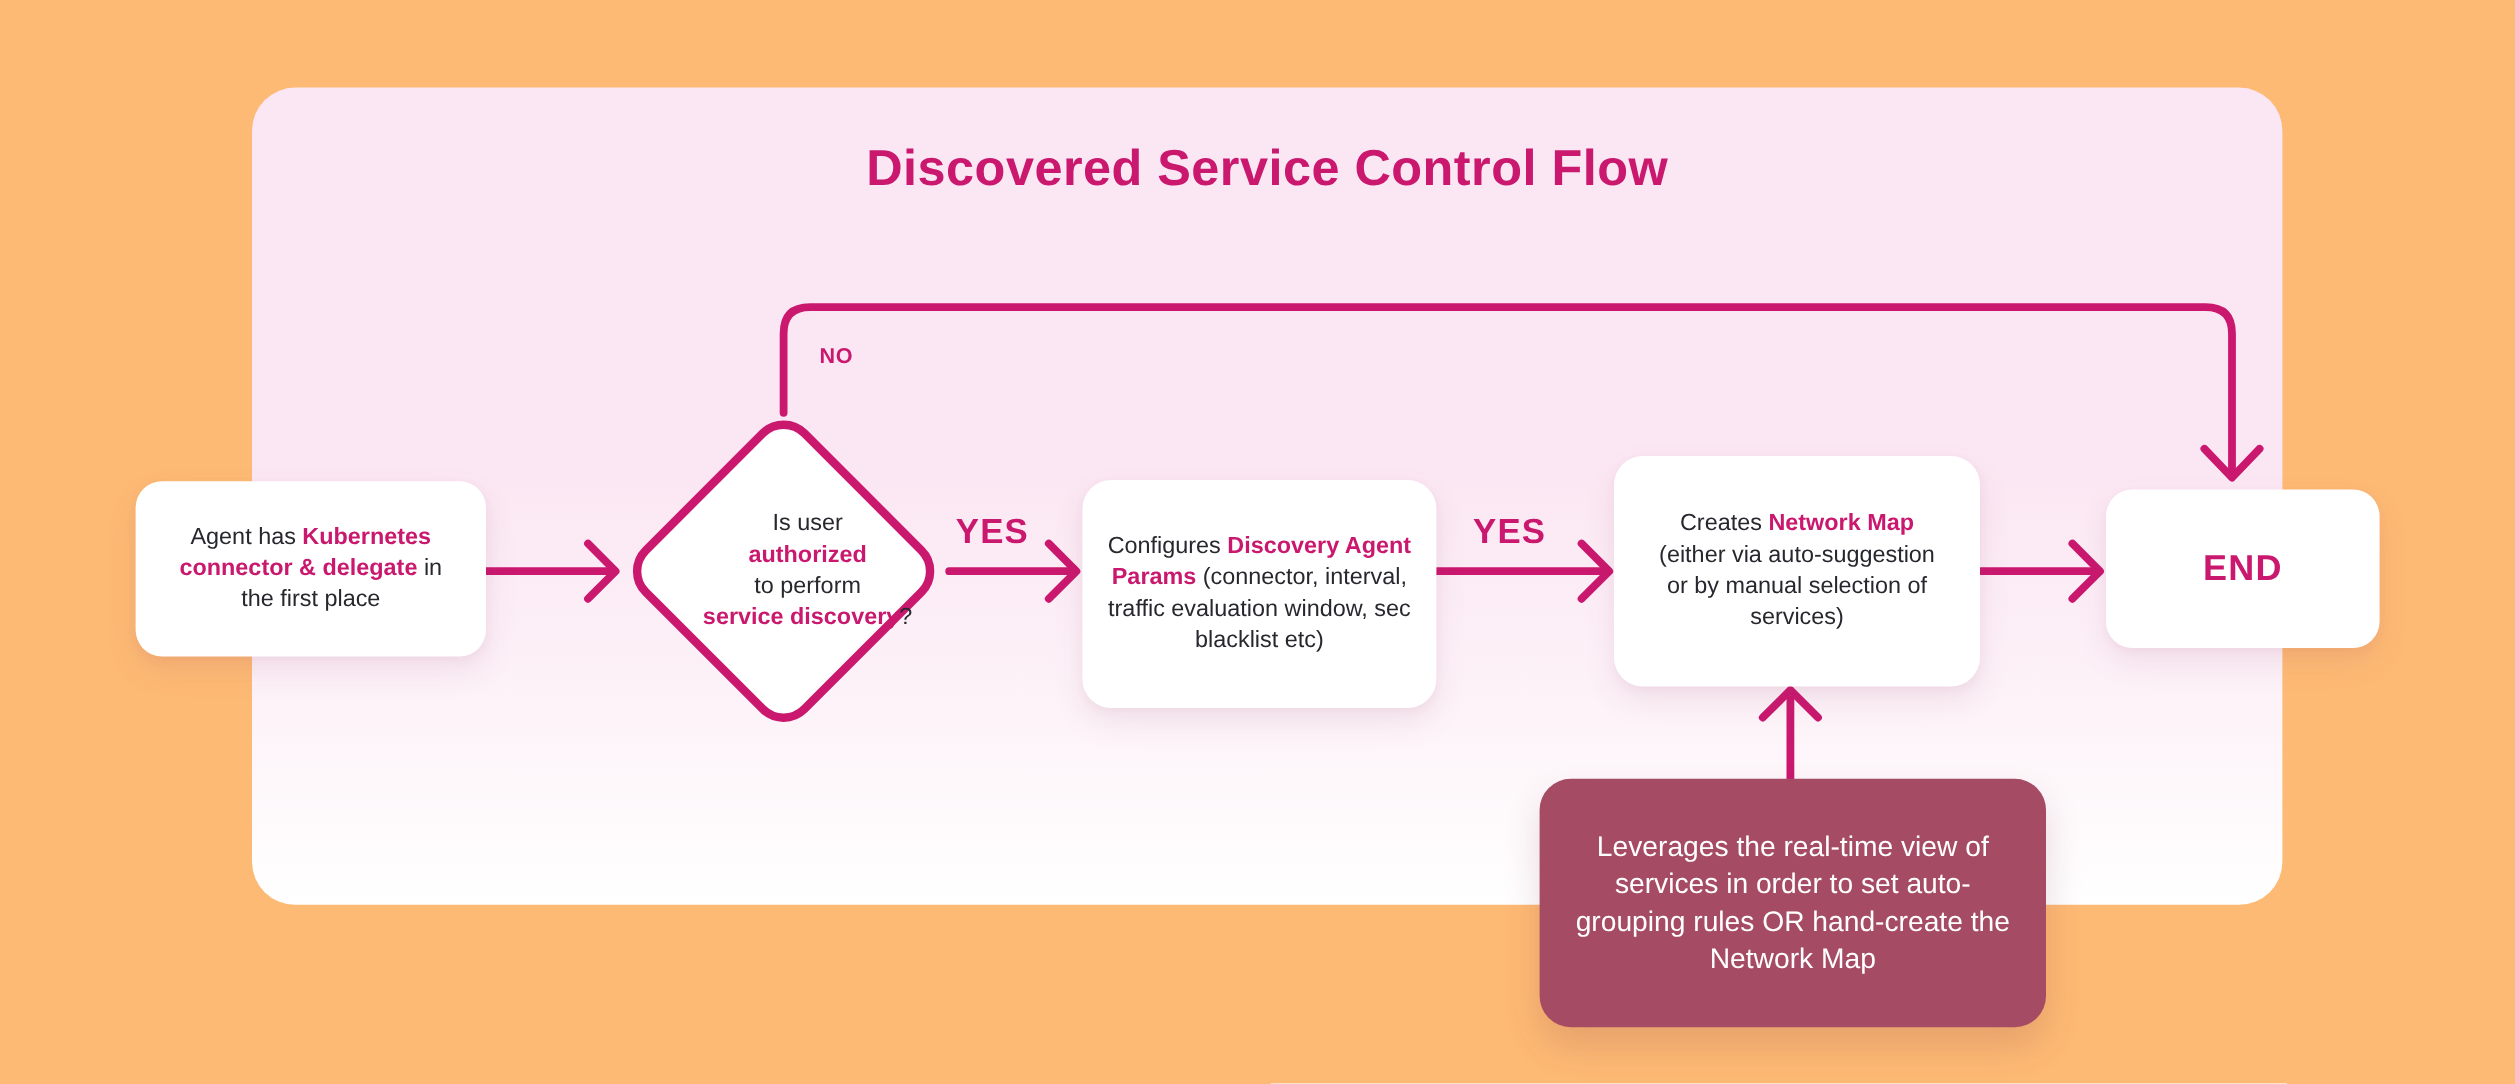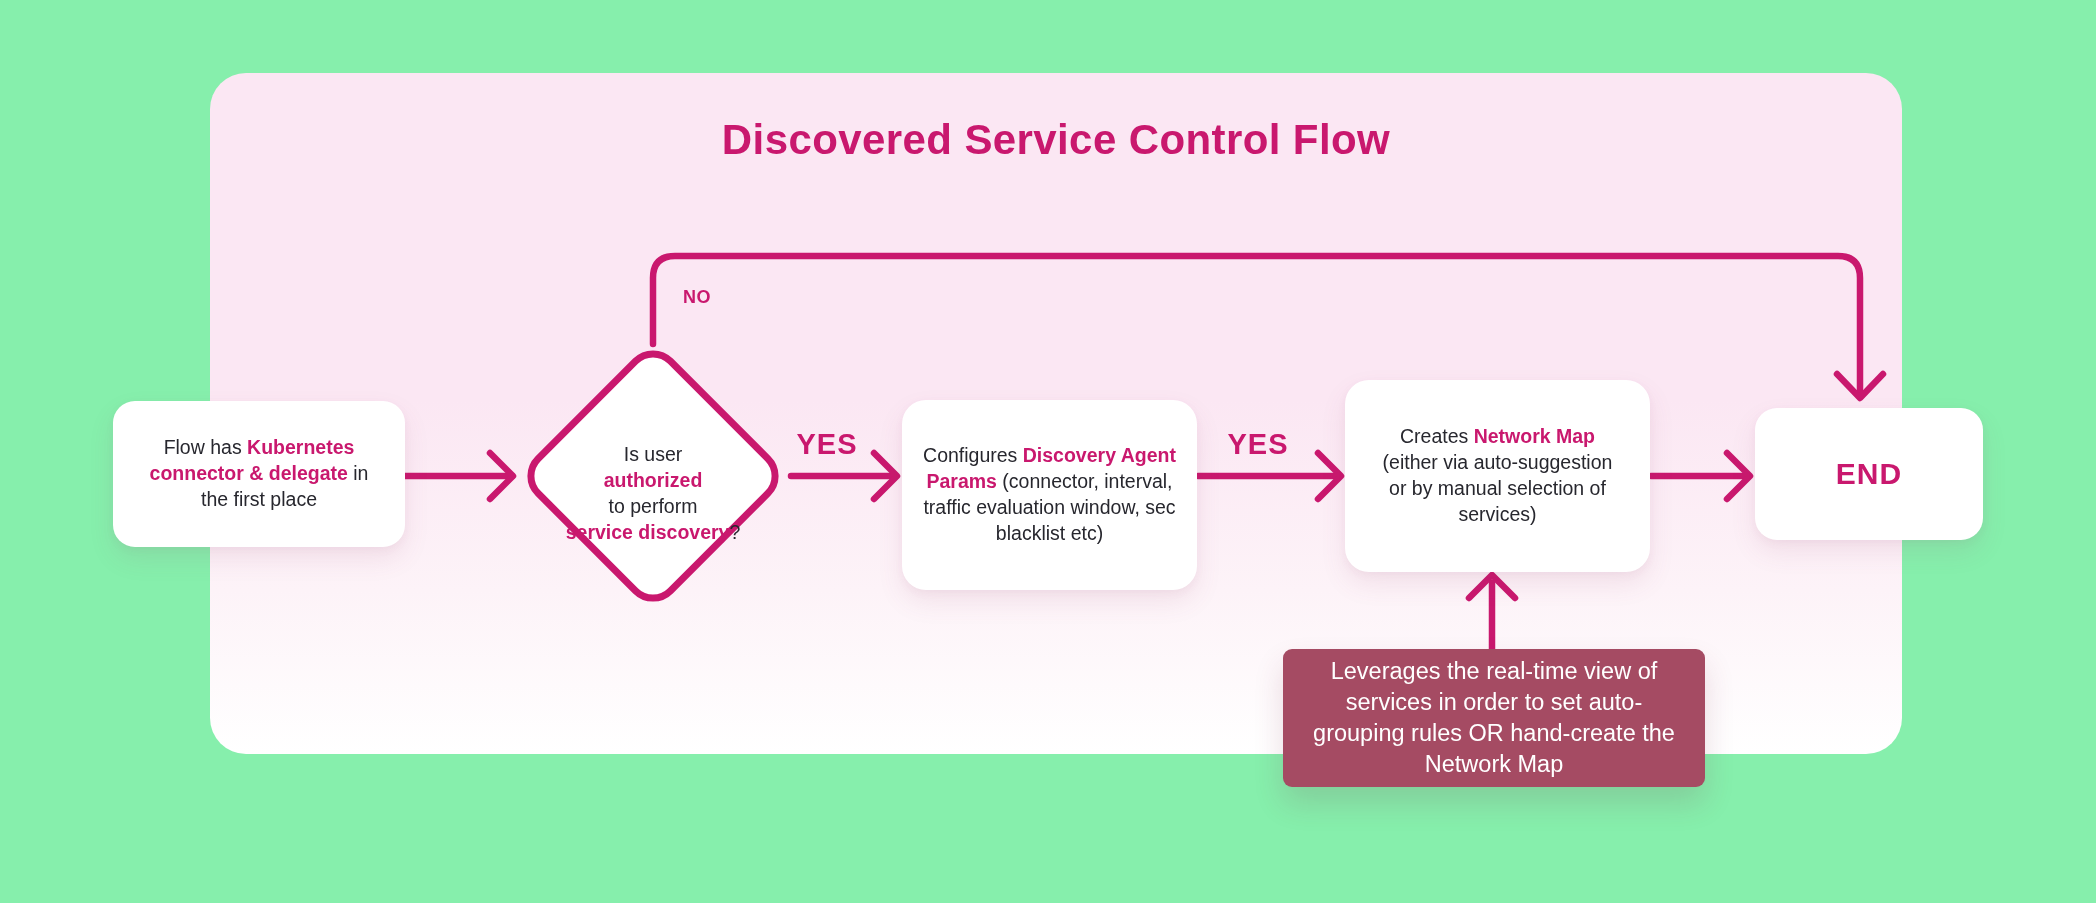--- a/index.html
+++ b/index.html
@@ -10,21 +10,21 @@
     --node-bg: #FFFFFF;
   }
   * { margin: 0; padding: 0; box-sizing: border-box; }
   html, body { background: #ffffff; }
   body { font-family: "Liberation Sans", "DejaVu Sans", sans-serif; }
 
   .canvas {
     position: relative;
     width: 2096px;
     height: 903px;
-    background: #86efac;
+    background: #fdba74;
     overflow: hidden;
   }
 
   .panel {
     position: absolute;
     left: 210px; top: 73px;
     width: 1692px; height: 681px;
     border-radius: 36px;
     background: linear-gradient(180deg,
       var(--panel-pink) 0%,
@@ -86,45 +86,45 @@
     position: absolute;
     left: 556px; top: 379px;
     width: 194px; height: 194px;
     background: var(--node-bg);
     border: 7px solid var(--accent);
     border-radius: 28px;
     transform: rotate(45deg);
   }
   .diamond-text {
     position: absolute;
-    left: 543px; top: 406px;
+    left: 563px; top: 406px;
     width: 220px; height: 140px;
     display: flex;
-    align-items: flex-end;
+    align-items: center;
     justify-content: center;
   }
 
   .node-configure { left: 902px;  top: 400px; width: 295px; height: 190px; border-radius: 24px; }
   .node-configure .node-text { width: 266px; }
 
   .node-create    { left: 1345px; top: 380px; width: 305px; height: 192px; border-radius: 24px; }
   .node-create .node-text { width: 252px; }
 
   .node-end       { left: 1755px; top: 408px; width: 228px; height: 132px; }
   .end-label {
     font-size: 30px;
     font-weight: 700;
     letter-spacing: 1px;
     color: var(--accent);
   }
 
   .node-note {
     left: 1283px; top: 649px;
-    width: 422px; height: 138px;
-    border-radius: 9px;
+    width: 422px; height: 207px;
+    border-radius: 26px;
     background: var(--note-maroon);
     box-shadow: 0 16px 30px rgba(120, 40, 70, 0.16);
   }
   .note-text {
     width: 378px;
     font-size: 23.5px;
     font-weight: 500;
     line-height: 1.33;
     color: #ffffff;
     text-align: center;
@@ -163,21 +163,21 @@
     <path class="edge" d="M 1727 453 L 1750 476 L 1727 499"></path>
 
     <path class="edge" d="M 653 344 L 653 278 Q 653 256 675 256 L 1838 256 Q 1860 256 1860 278 L 1860 396"></path>
     <path class="edge" d="M 1837 374 L 1860 398 L 1883 374"></path>
 
     <path class="edge" d="M 1492 649 L 1492 583"></path>
     <path class="edge" d="M 1469 598 L 1492 575 L 1515 598"></path>
   </svg>
 
   <div class="node node-start">
-    <p class="node-text"><span>Flow has </span><span class="accent">Kubernetes connector &amp; delegate</span><span> in the first place</span></p>
+    <p class="node-text"><span>Agent has </span><span class="accent">Kubernetes connector &amp; delegate</span><span> in the first place</span></p>
   </div>
 
   <div class="diamond-shape"></div>
   <div class="diamond-text">
     <p class="node-text"><span>Is user</span><br><span class="accent">authorized</span><br><span>to perform</span><br><span class="accent">service discovery</span><span>?</span></p>
   </div>
 
   <div class="node node-configure">
     <p class="node-text"><span>Configures </span><span class="accent">Discovery Agent Params</span><span> (connector, interval, traffic evaluation window, sec blacklist etc)</span></p>
   </div>

